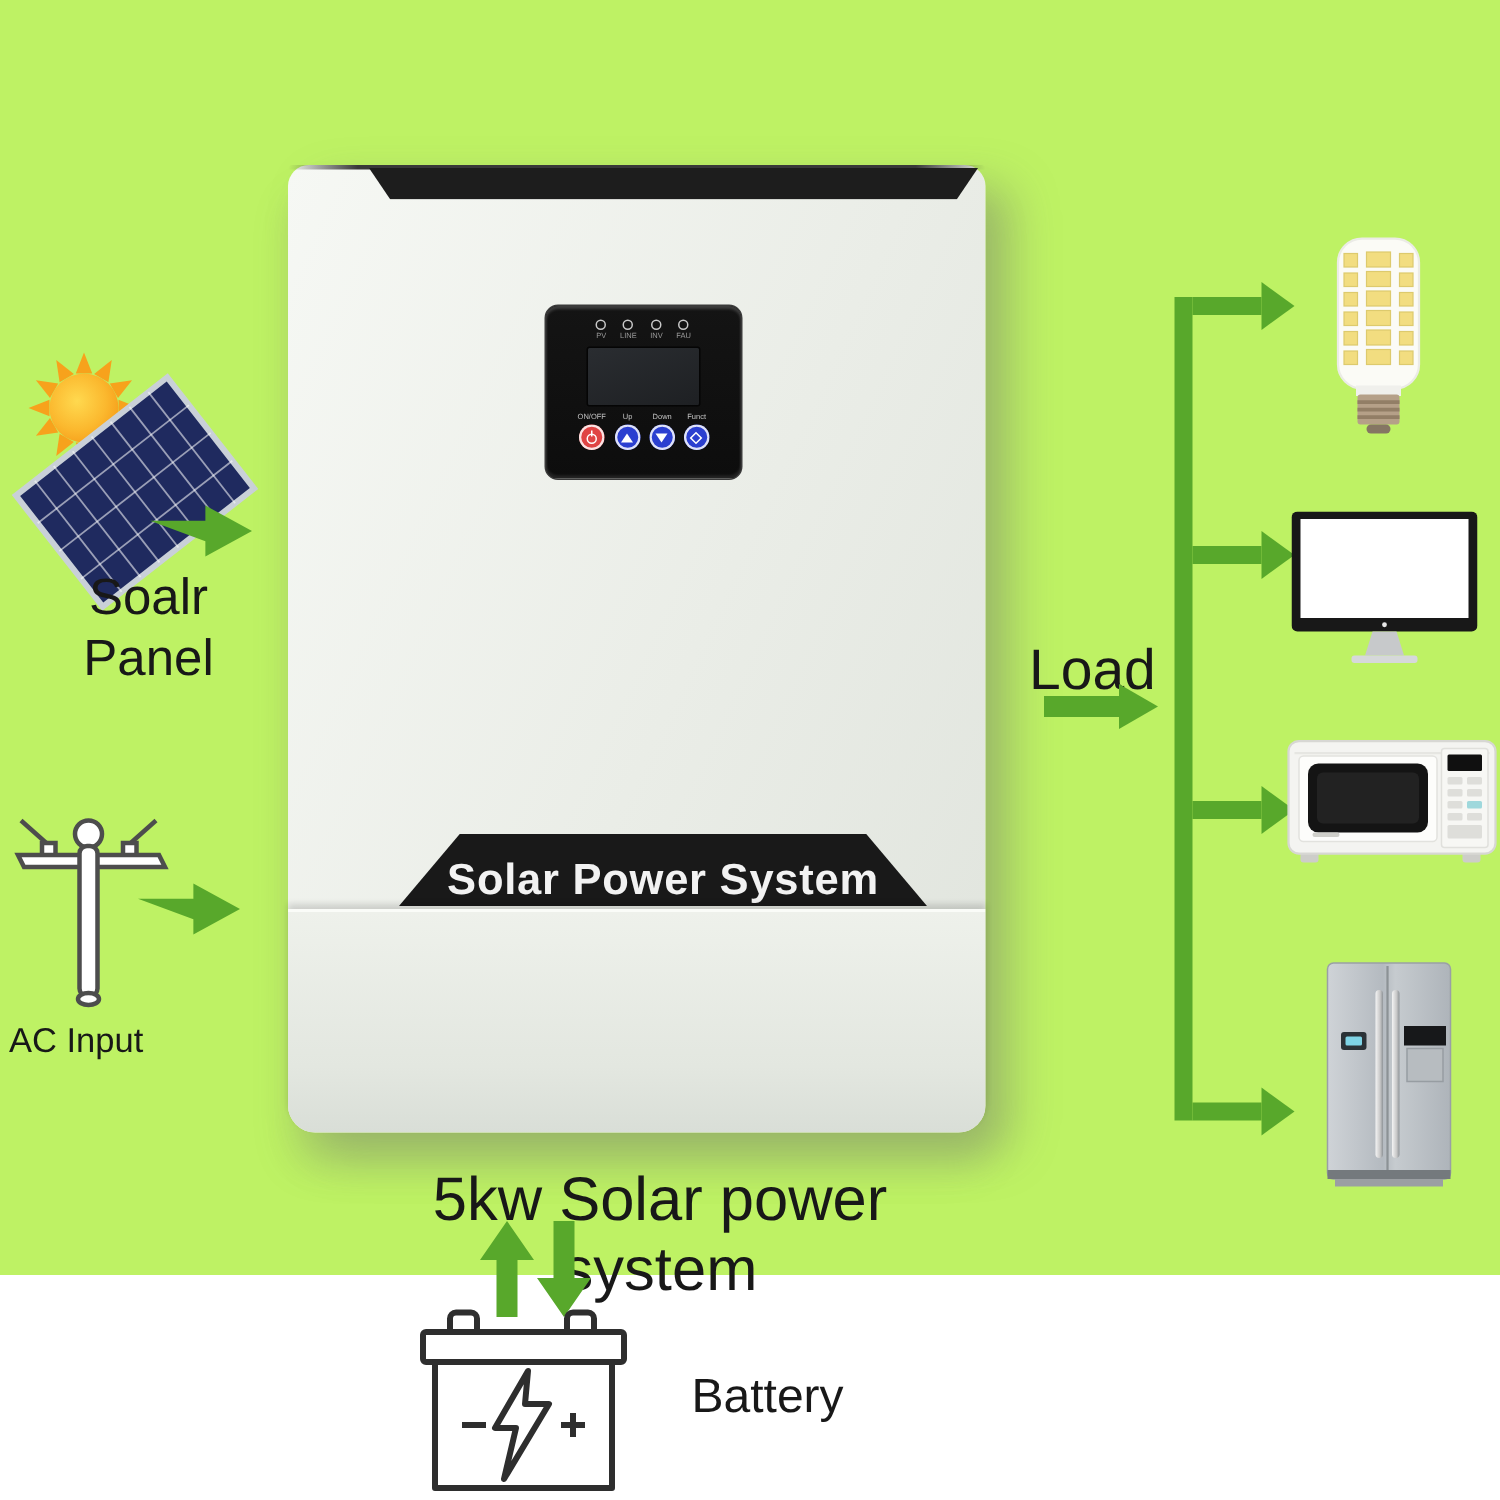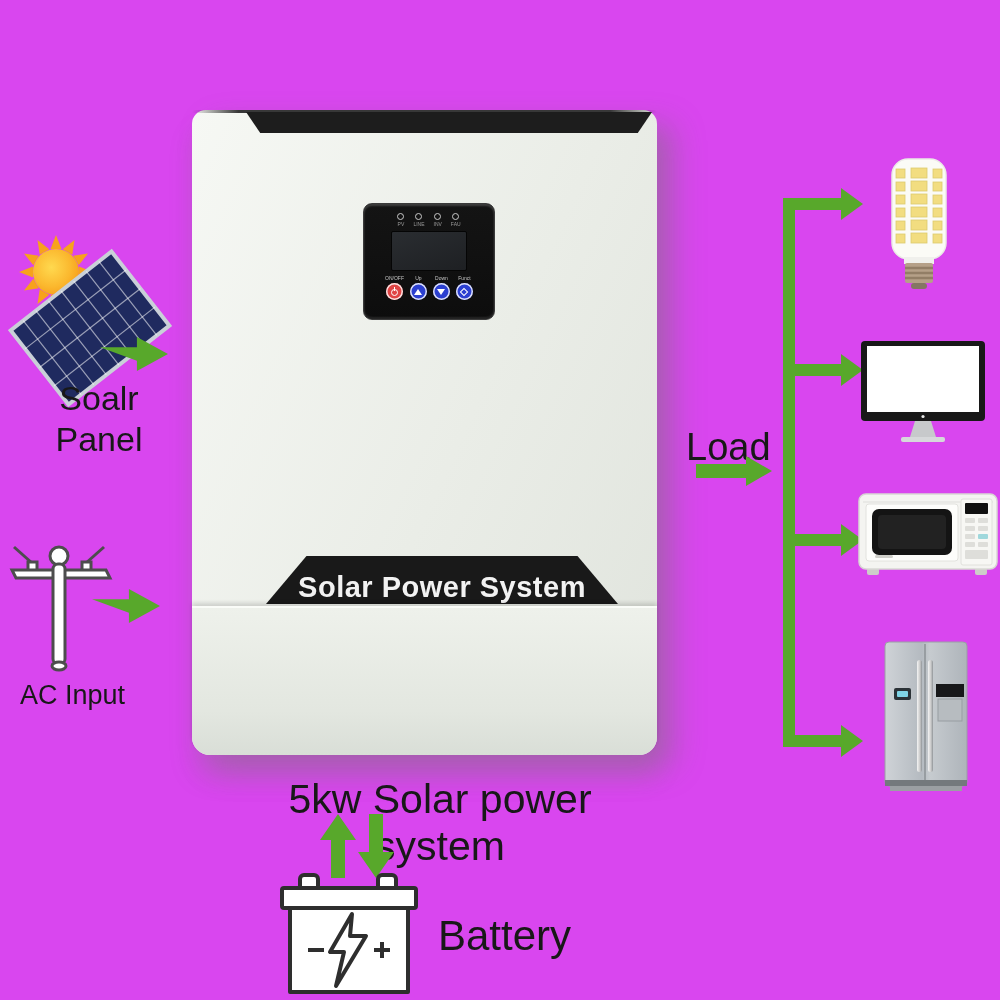--- a/index.html
+++ b/index.html
@@ -1,25 +1,25 @@
 <!DOCTYPE html>
 <html><head>
 <meta charset="utf-8">
 <style>
   * { margin:0; padding:0; box-sizing:border-box; }
   html,body { width:1000px; height:1000px; background:#ffffff; overflow:hidden;
               font-family:"Liberation Sans", sans-serif; color:#161616; }
-  .stage { position:relative; width:1000px; height:1000px; background:#d946ef;text-decoration:underline; }
+  .stage { position:relative; width:1000px; height:850px; background:#bef264;text-decoration:underline; }
 
   .lbl { position:absolute; color:#181818; }
 
   
   .solar-label { left:34px; top:378px; width:130px; text-align:center;
                  font-size:34px; line-height:41px; }
-  .ac-label    { left:20px; top:680px; font-size:27px; }
+  .ac-label    { left:6px; top:680px; font-size:23px; }
 
   
   .inverter { position:absolute; left:192px; top:110px; width:465px; height:645px;
               background:linear-gradient(115deg,#f6f8f4 0%,#eaede7 55%,#e0e4dd 100%);
               border-radius:14px 14px 18px 18px;
               box-shadow:18px 14px 30px rgba(115,120,110,.38), 2px 22px 26px rgba(115,120,110,.20);
               }
   .inverter .edge-top { position:absolute; top:0; left:0; right:0; height:3px;
               border-radius:14px 14px 0 0;
               background:linear-gradient(90deg,rgba(40,40,40,0) 0%,#383838 10%,#383838 90%,rgba(40,40,40,0) 100%); }
@@ -62,21 +62,21 @@
             border-left:4px solid transparent; border-right:4px solid transparent;
             border-bottom:6px solid #fff; }
   .g-down { position:absolute; left:4.5px; top:6px; width:0; height:0;
             border-left:4px solid transparent; border-right:4px solid transparent;
             border-top:6px solid #fff; }
   .g-diamond { position:absolute; left:5.5px; top:5.5px; width:6px; height:6px;
             border:1.3px solid #fff; transform:rotate(45deg); }
 
   
   .system-label  { left:245px; top:776px; width:390px; text-align:center; font-size:41px; }
-  .battery-label { left:438px; top:912px; font-size:42px; }
+  .battery-label { left:461px; top:912px; font-size:32px; }
 
   
   .load-label { left:686px; top:407px; font-size:38px;margin-top:19px; }
 
   svg { position:absolute; display:block; }
 </style>
 </head>
 <body>
 
 <div class="stage">

